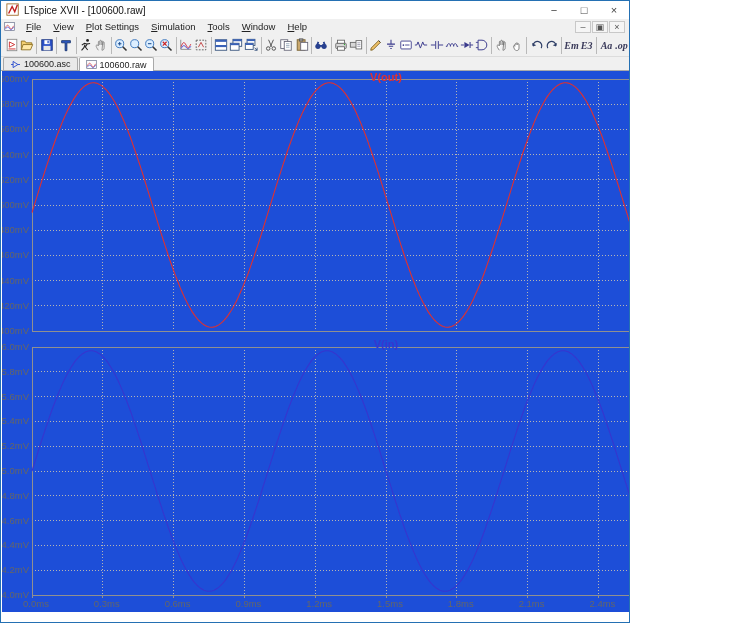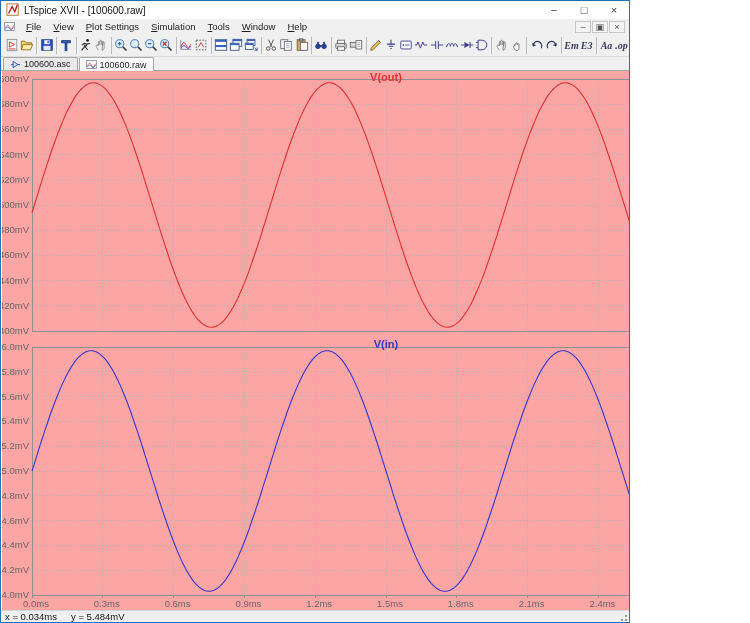--- a/index.html
+++ b/index.html
@@ -35,21 +35,21 @@
   .tsep { width:1px; height:17px; background:#b9b9b9; margin:0 2px; }
   
   #tabbar { position:absolute; top:56px; left:0; right:0; height:14px; background:#f0f0f0;
     border-bottom:1px solid #a9a9a9; display:flex; align-items:flex-end; padding-left:2px; }
   .tab { display:flex; align-items:center; gap:3px; height:13px; padding:0 6px;
     font-size:9px; color:#222; border:1px solid #a9a9a9; border-bottom:none;
     background:#e9e9e9; border-radius:2px 2px 0 0; margin-right:1px; }
   .tab.active { background:#fff; height:14px; margin-bottom:-1px;justify-content:flex-end; }
   .tab svg { width:11px; height:11px; }
   
-  #plot { position:absolute; top:70px; left:1px; width:748px; height:541px; background:#fca5a5; }
+  #plot { position:absolute; top:70px; left:1px; width:748px; height:541px; background:#1d4ed8; }
   #plot svg { position:absolute; top:0; left:0; }
   
   #statusbar { position:absolute; bottom:0; left:0; right:0; height:12px; background:#f0f0f0;
     border-top:1px solid #d5d5d5; display:flex; align-items:center; font-size:9.5px; color:#111; }
   #statusbar .sx { margin-left:4px; }
   #statusbar .sy { margin-left:14px; }
   #grip { margin-left:auto; width:10px; height:10px; margin-right:1px; }
 </style>
 </head>
 <body>
@@ -500,25 +500,14 @@
         <line x1="525.6" y1="524" x2="525.6" y2="527" stroke="#909090" shape-rendering="crispEdges"></line>
         <text y="536" font-size="9.5" fill="#666666" font-family="Liberation Sans, sans-serif" x="600.4" text-anchor="middle">2.4ms</text>
         <line x1="596.4" y1="524" x2="596.4" y2="527" stroke="#909090" shape-rendering="crispEdges"></line>
         <text y="536" font-size="9.5" fill="#666666" font-family="Liberation Sans, sans-serif" x="671.2" text-anchor="middle">2.7ms</text>
         <line x1="667.2" y1="524" x2="667.2" y2="527" stroke="#909090" shape-rendering="crispEdges"></line>
         <text y="536" font-size="9.5" fill="#666666" font-family="Liberation Sans, sans-serif" x="748" text-anchor="end">3.0ms</text>
         <line x1="738" y1="524" x2="738" y2="527" stroke="#909090" shape-rendering="crispEdges"></line>
       </svg>
   </div>
 
-  <div id="statusbar">
-    <span class="sx">x = 0.034ms</span>
-    <span class="sy">y = 5.484mV</span>
-    <svg id="grip" viewBox="0 0 10 10">
-      <g fill="#9a9a9a">
-          <rect x="7" y="7" width="2" height="2"></rect>
-          <rect x="7" y="3" width="2" height="2"></rect>
-          <rect x="3" y="7" width="2" height="2"></rect>
-        </g>
-    </svg>
-  </div>
 
 </div>
 
 </body></html>

